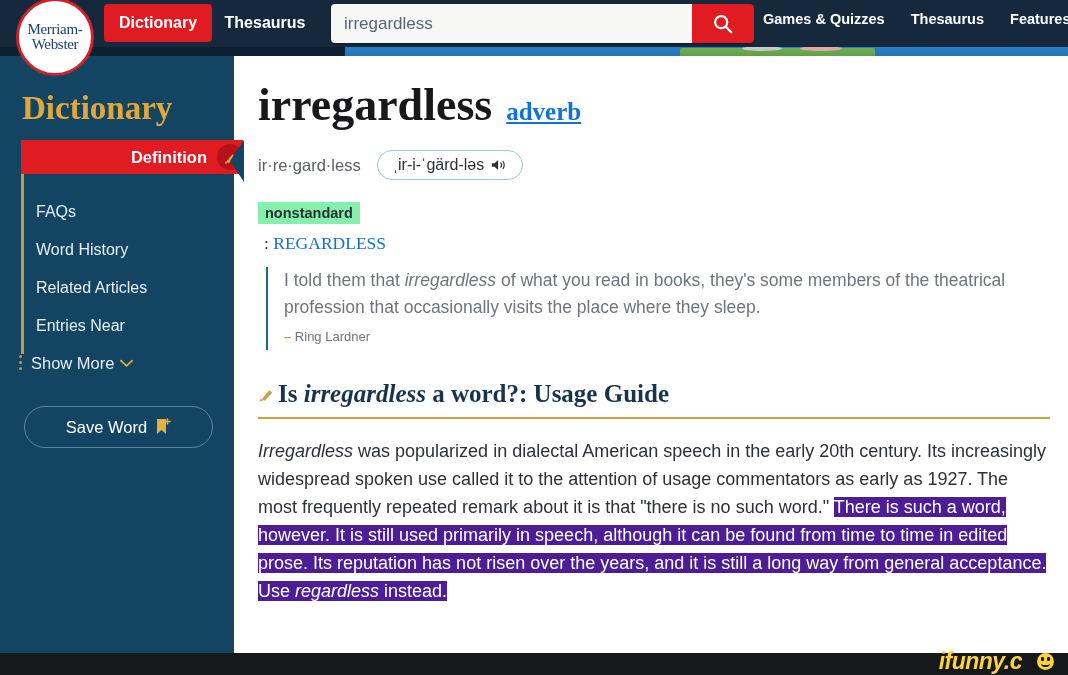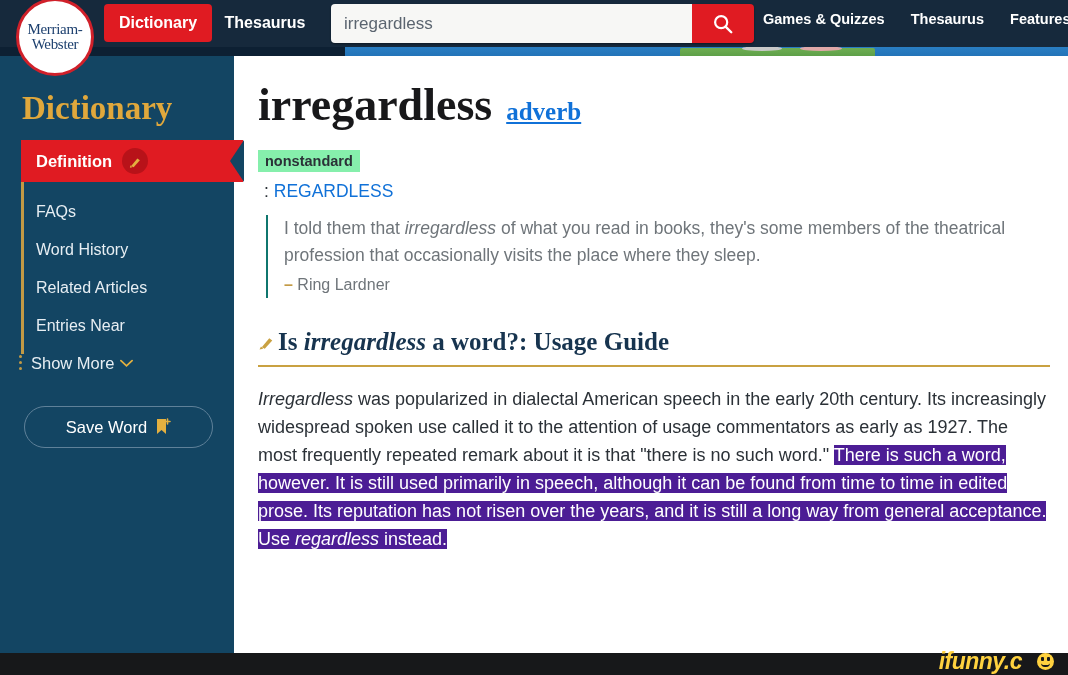--- a/index.html
+++ b/index.html
@@ -91,23 +91,23 @@
   .side-title {
     font-family: "Liberation Serif", serif;
     color: #e0a83c; font-size: 33px; font-weight: bold;
     padding: 36px 0 0 22px; line-height: 1;
   }
   .nav-rail {
     position: absolute; left: 21px; top: 88px; width: 3px; height: 210px;
     background: #c39a45;
   }
   .tab-active {
-    position: absolute; left: 21px; top: 84px; width: 222px; height: 42px;
+    position: absolute; left: 21px; top: 84px; width: 222px; height: 34px;
     background: #e01b22; display: flex; align-items: center;
-    padding-left: 15px; cursor: pointer;
+    padding-left: 15px; cursor: pointer; justify-content: flex-end;
   }
   .tab-active::after {
     content: ""; position: absolute; right: -1px; top: 0;
     border-top: 21px solid transparent; border-bottom: 21px solid transparent;
     border-right: 14px solid #134563;
   }
   .tab-active .lbl { color: #fff; font-size: 16.5px; font-weight: bold; }
   .pen-badge {
     width: 26px; height: 26px; border-radius: 50%; background: #b81219;
     margin-left: 10px; display: flex; align-items: center; justify-content: center;
@@ -159,29 +159,29 @@
   .pron-pill {
     display: flex; align-items: center; gap: 7px;
     border: 1.5px solid #9cc6e6; border-radius: 18px;
     padding: 5px 15px; font-size: 16px; color: #2b3137; cursor: pointer;
   }
   .label-chip {
     display: inline-block; margin-top: 22px;
     background: #86efac; color: #2b3137;
     font-size: 14.5px; font-weight: bold; padding: 3px 7px;
   }
-  .sense { margin-top: 9px; padding-left: 6px; font-size: 17.5px; color: #2b3137; }
+  .sense { margin-top: 9px; padding-left: 6px; font-size: 17.5px; color: #2b3137; font-family: Liberation Serif, serif; }
   .sense a { color: #1071d8; text-decoration: none; cursor: pointer; }
   .quote {
     margin-top: 13px; margin-left: 8px; padding-left: 16px;
     border-left: 2px solid #0f766e;
     font-size: 17.5px; line-height: 27px; color: #6f757a;
   }
   .quote em { font-style: italic; }
-  .attrib { margin-top: 2px; font-size: 16px; color: #6f757a; }
+  .attrib { margin-top: 2px; font-size: 13px; color: #6f757a; }
   .attrib .dash { color: #c39a45; font-weight: bold; }
 
   .usage-head {
     display: flex; align-items: center; gap: 2px;
     margin-top: 30px; padding-bottom: 9px;
     border-bottom: 2px solid #c9a141;
   }
   .usage-head .title {
     font-family: "Liberation Serif", serif;
     font-size: 25px; font-weight: bold; color: #17344f;
@@ -314,20 +314,31 @@
     </button>
   </div>
 
   <div class="main">
 
     <div class="headword-row">
       <span class="headword">irregardless</span>
       <span class="pos">adverb</span>
     </div>
 
+    <div class="pron-row">
+      <span class="syllables">ir·re·gard·less</span>
+      <span class="pron-pill">
+        <span>ˌir-i-ˈgärd-ləs</span>
+        <svg width="16" height="14" viewBox="0 0 18 14">
+          <path d="M1 5 H4 L8 1.5 V12.5 L4 9 H1 Z" fill="#2b3137"></path>
+          <path d="M11 4.5 Q13 7 11 9.5" fill="none" stroke="#2b3137" stroke-width="1.3" stroke-linecap="round"></path>
+          <path d="M13.5 2.8 Q16.3 7 13.5 11.2" fill="none" stroke="#2b3137" stroke-width="1.3" stroke-linecap="round"></path>
+        </svg>
+      </span>
+    </div>
 
     <div><span class="label-chip">nonstandard</span></div>
 
     <div class="sense">
       <span>:</span>
       <a>REGARDLESS</a>
     </div>
 
     <div class="quote">
       <span>I told them that </span><em>irregardless</em><span> of what you read in books, they's some members of the theatrical profession that occasionally visits the place where they sleep.</span>

